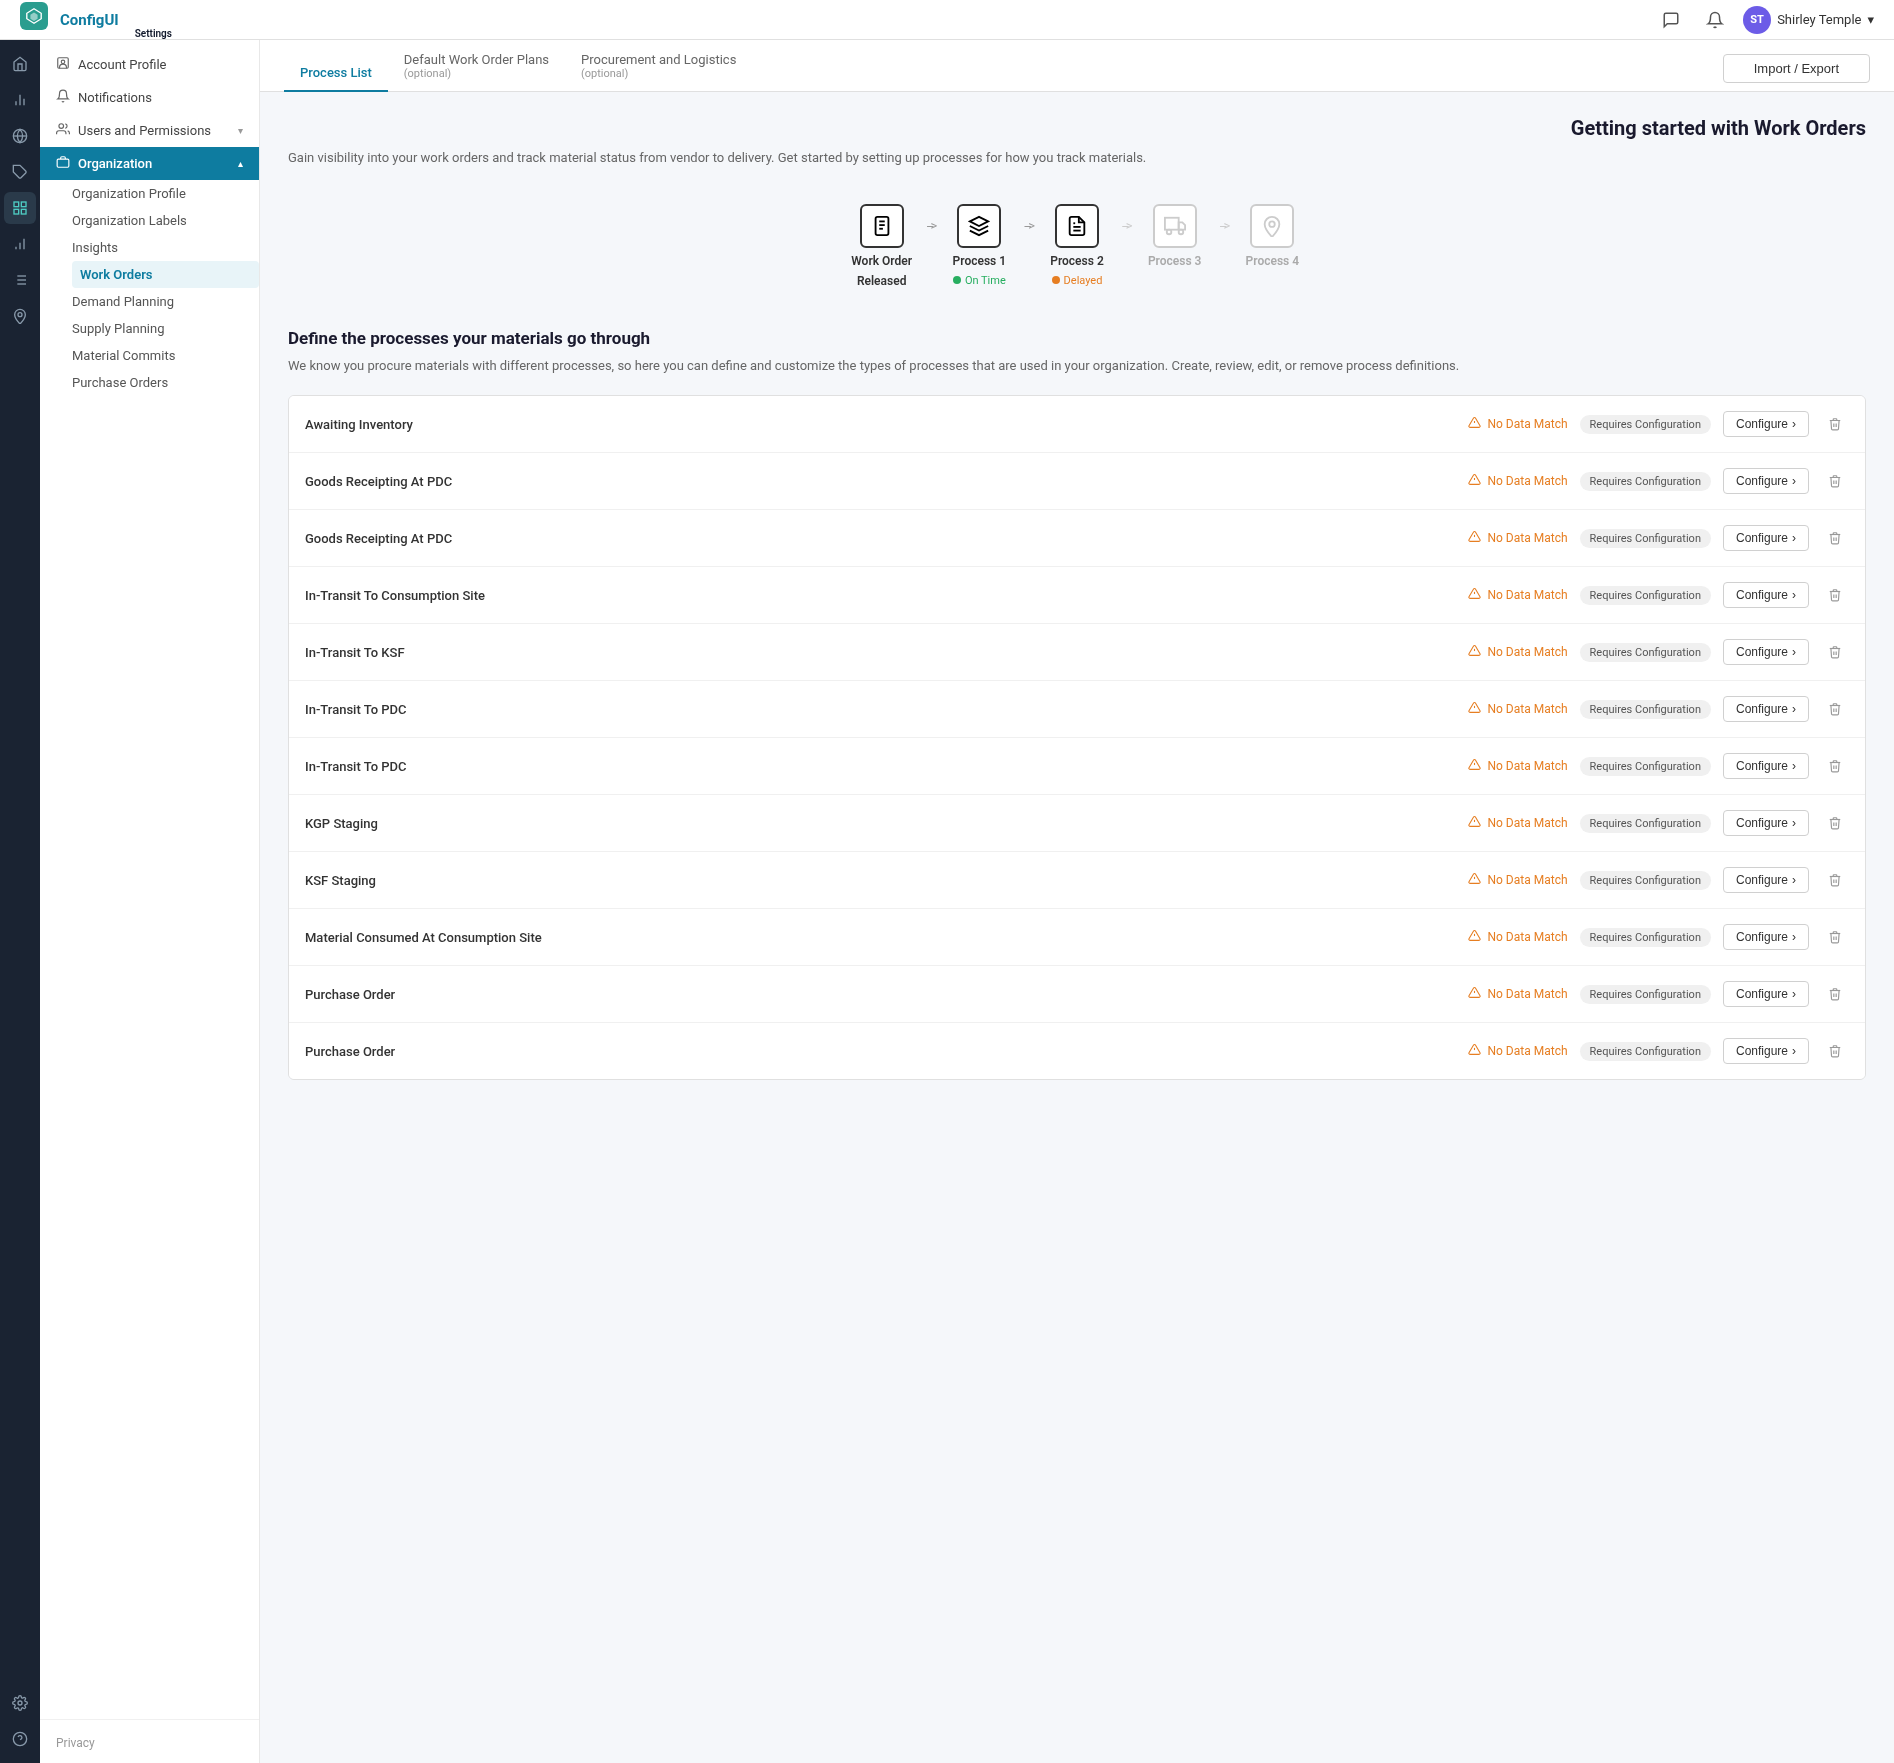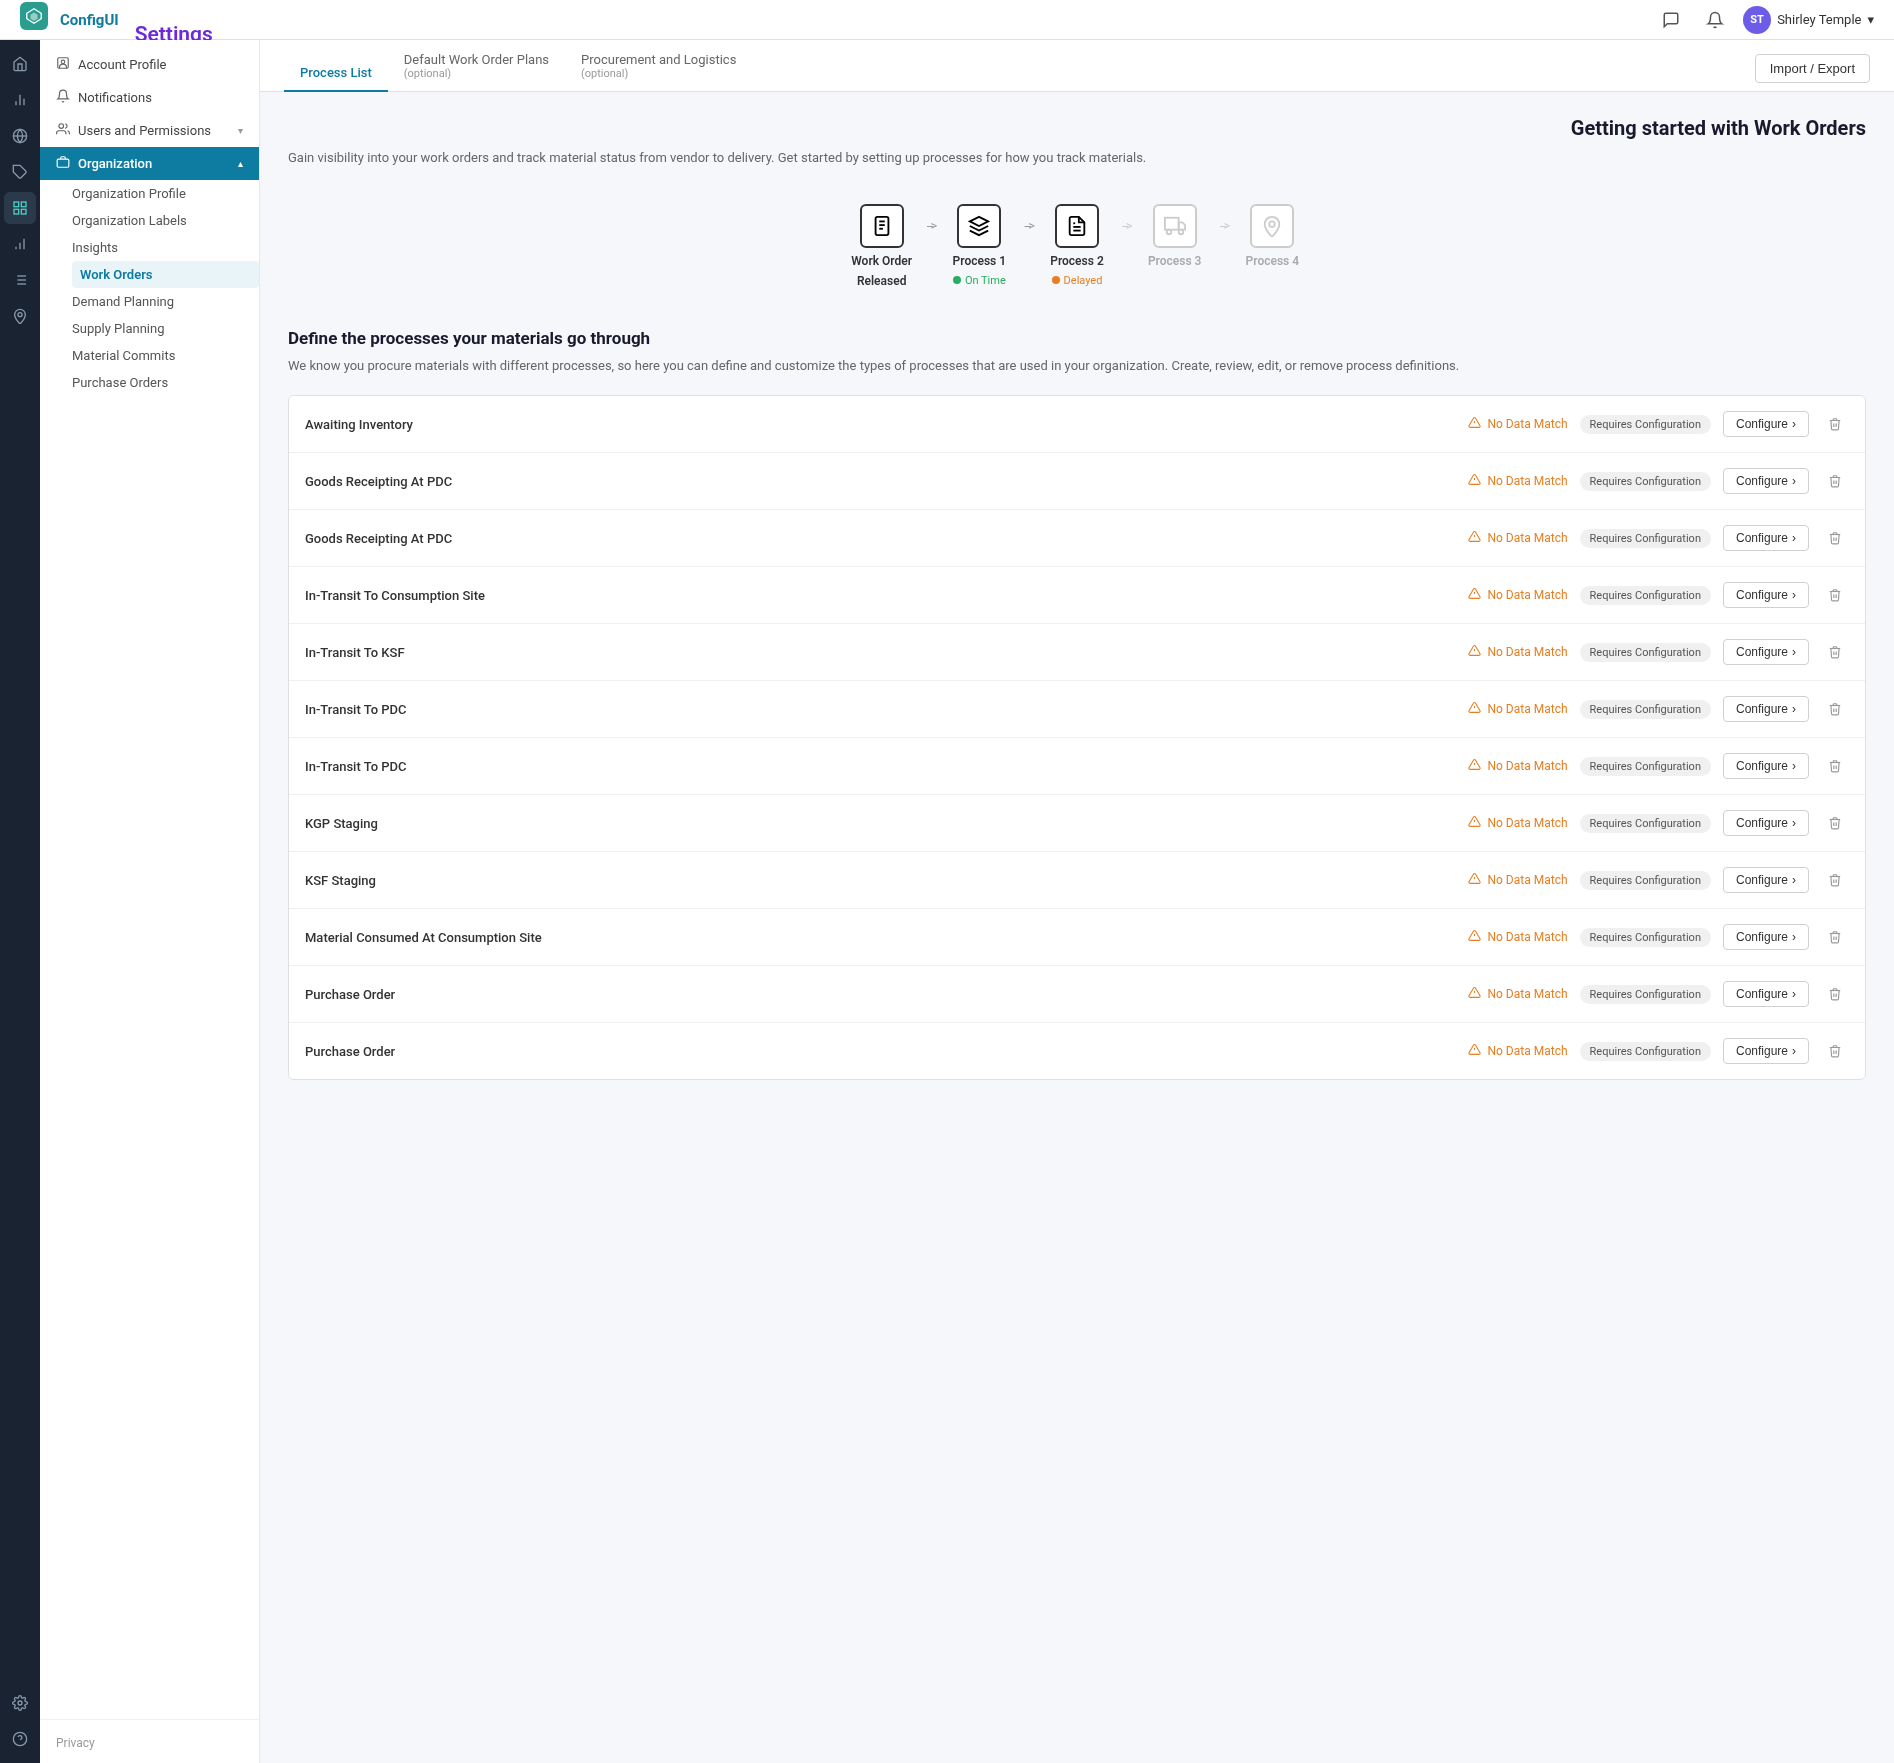--- a/index.html
+++ b/index.html
@@ -86,21 +86,21 @@
     
     .top-header {
       height: 40px;
       background: #fff;
       border-bottom: 1px solid #e0e0e0;
       display: flex;
       align-items: center;
       padding: 0 20px;
       gap: 12px;
     }
-    .header-title { font-size: 21px; font-weight: 600; color: #6d28d9; margin-top: 28px; }
+    .header-title { font-size: 10px; font-weight: 600; color: #0f172a; margin-top: 28px; }
     .header-brand { font-size: 15px; font-weight: 700; color: #0e7ca0; margin-right: 4px; }
     .header-spacer { flex: 1; }
     .header-icon { width: 32px; height: 32px; display: flex; align-items: center; justify-content: center; cursor: pointer; color: #555; font-size: 16px; }
     .header-avatar {
       width: 28px; height: 28px;
       background: #6c5ce7;
       border-radius: 50%;
       display: flex; align-items: center; justify-content: center;
       color: #fff; font-size: 11px; font-weight: 700;
     }
@@ -134,21 +134,21 @@
       cursor: pointer;
       color: #666;
       border-bottom: 2px solid transparent;
       margin-bottom: -1px;
     }
     .tab.active { color: #0e7ca0; border-bottom: 2px solid #0e7ca0; font-weight: 500; }
     .tab-optional { font-size: 11px; color: #999; display: block; }
     .tab-spacer { flex: 1; }
     .import-export-btn {
       margin: 8px 0;
-      padding: 6px 14px;
+      padding: 6px 30px;
       background: #fff;
       border: 1px solid #d0d0d0;
       border-radius: 4px;
       font-size: 13px;
       cursor: pointer;
       color: #333;
       display: flex;
       align-items: flex-start;
       gap: 6px;
     }

